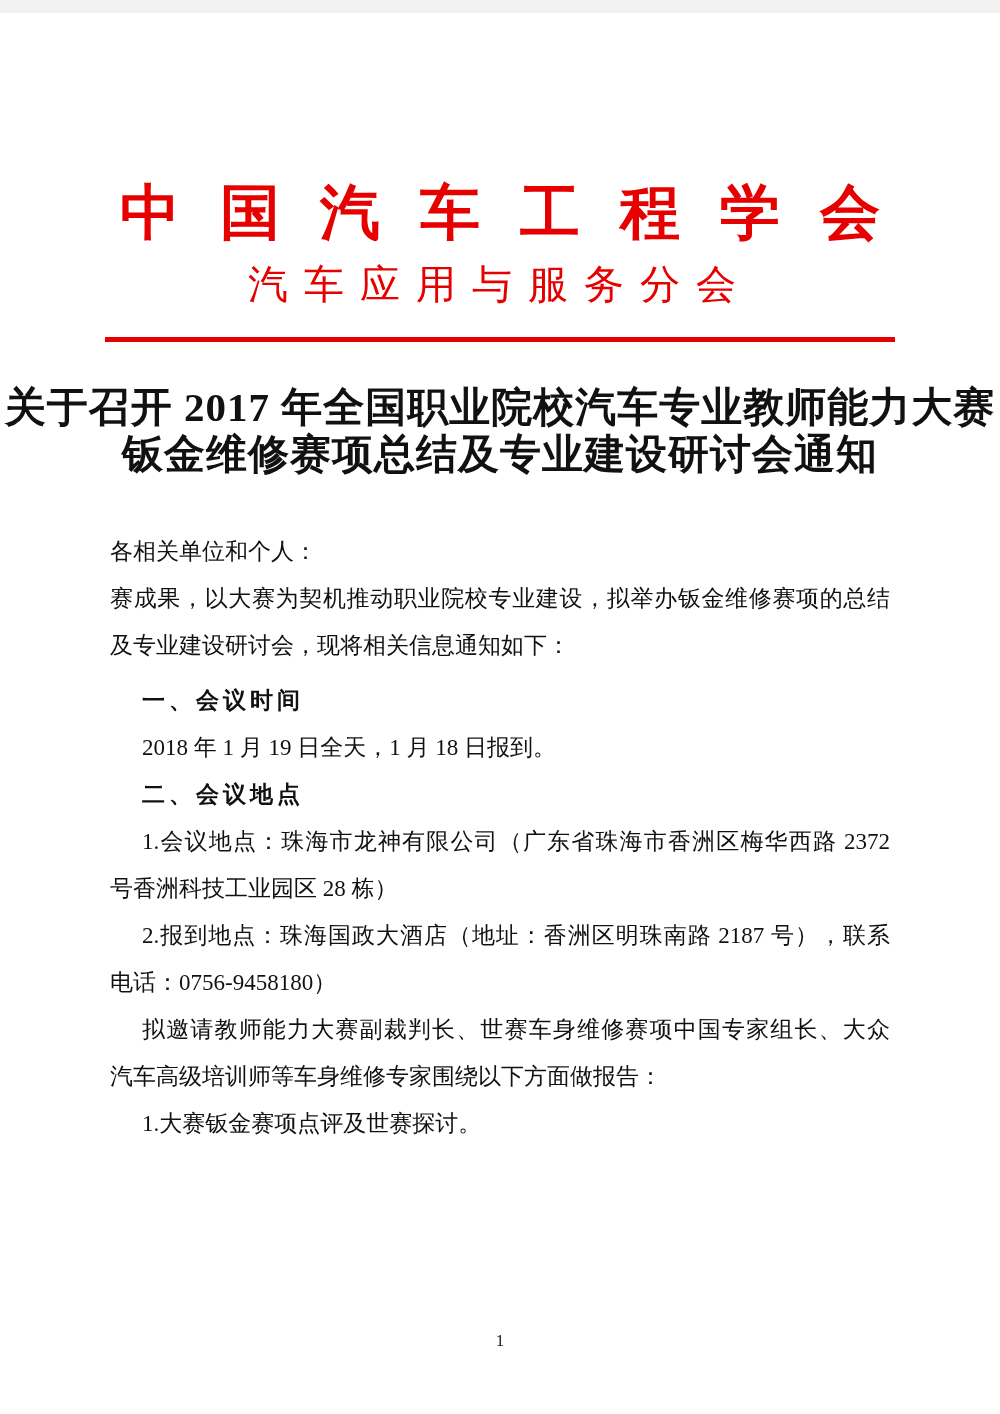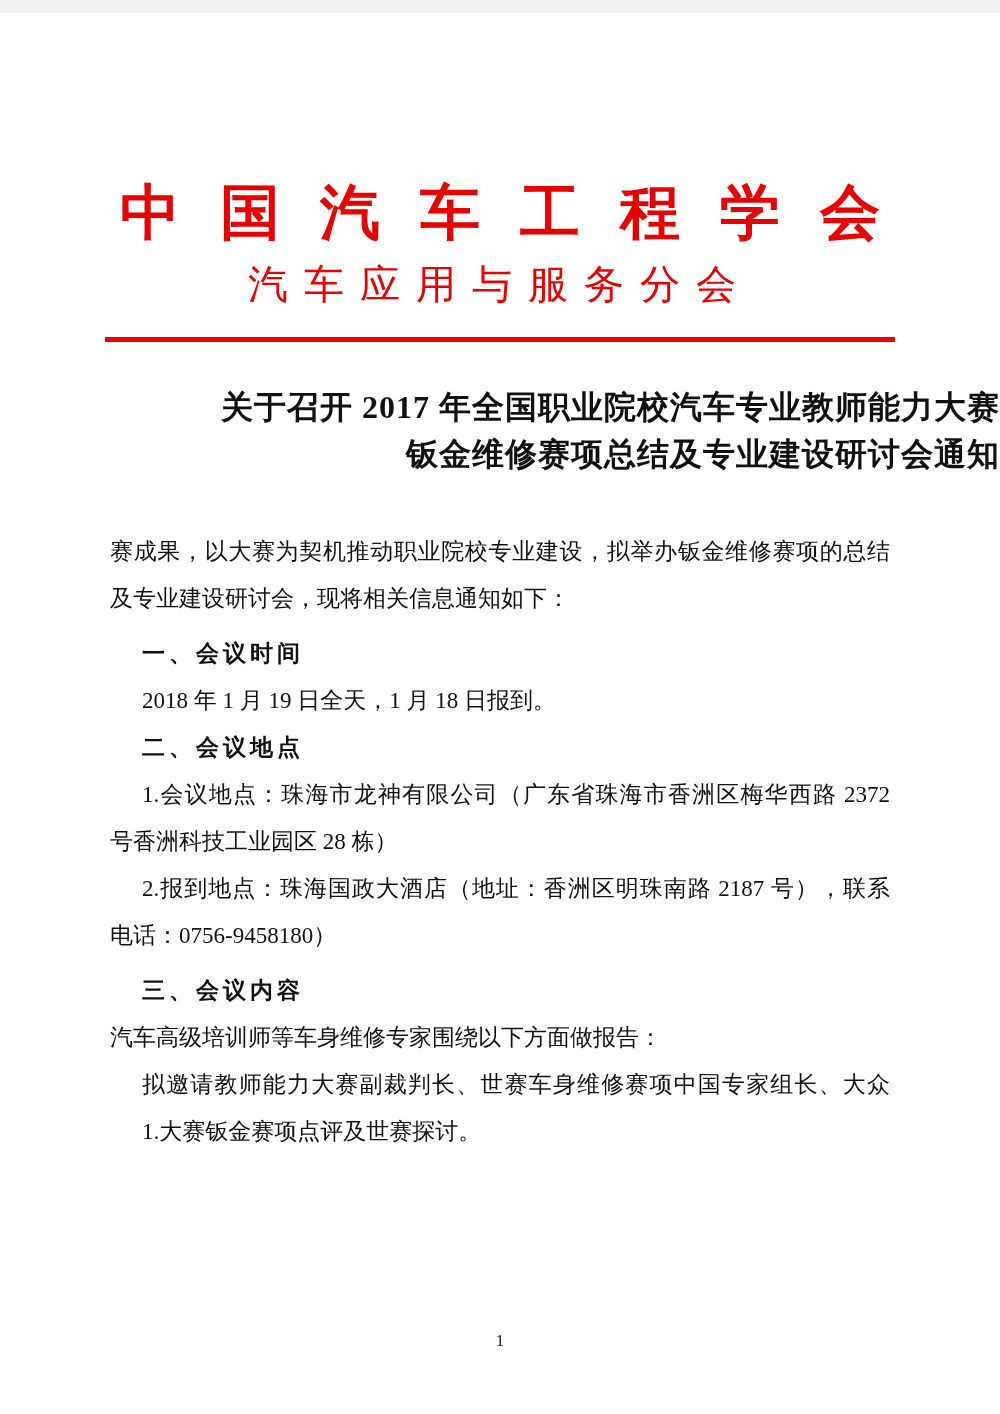--- a/index.html
+++ b/index.html
@@ -36,23 +36,23 @@
     white-space: nowrap;
   }
   .rule {
     margin: 26px 105px 0 105px;
     height: 5px;
     background: var(--red);
   }
   
   .title {
     margin-top: 42px;
-    text-align: right;
+    text-align: center;
     font-weight: bold;
-    font-size: 32px;
+    font-size: 41px;
     line-height: 47px;
     letter-spacing: 1px;
   }
   
   .body {
     margin: 50px 110px 0 110px;
     font-size: 23px;
     line-height: 47px;
     text-align: left;
   }
@@ -82,30 +82,30 @@
     <div class="org-sub">汽车应用与服务分会</div>
     <div class="rule"></div>
   </header>
 
   <div class="title">
     <div>关于召开 2017 年全国职业院校汽车专业教师能力大赛</div>
     <div>钣金维修赛项总结及专业建设研讨会通知</div>
   </div>
 
   <div class="body">
+    <div class="ln">各相关单位和个人：</div>
     <div class="ln jfull">赛成果，以大赛为契机推动职业院校专业建设，拟举办钣金维修赛项的总结</div>
     <div class="ln">及专业建设研讨会，现将相关信息通知如下：</div>
     <div class="ln indent heading gap-sm">一、会议时间</div>
     <div class="ln indent">2018 年 1 月 19 日全天，1 月 18 日报到。</div>
     <div class="ln indent heading">二、会议地点</div>
     <div class="ln indent jfull">1.会议地点：珠海市龙神有限公司（广东省珠海市香洲区梅华西路 2372</div>
     <div class="ln">号香洲科技工业园区 28 栋）</div>
     <div class="ln indent jfull">2.报到地点：珠海国政大酒店（地址：香洲区明珠南路 2187 号），联系</div>
     <div class="ln">电话：0756-9458180）</div>
-    <div class="ln indent heading gap-sm">三、会议内容</div>
+    <div class="ln indent jfull">拟邀请教师能力大赛副裁判长、世赛车身维修赛项中国专家组长、大众</div>
     <div class="ln">汽车高级培训师等车身维修专家围绕以下方面做报告：</div>
-    <div class="ln indent jfull">拟邀请教师能力大赛副裁判长、世赛车身维修赛项中国专家组长、大众</div>
     <div class="ln indent">1.大赛钣金赛项点评及世赛探讨。</div>
   </div>
 
   <div class="pageno">1</div>
 
 </div>
 
 </body></html>

